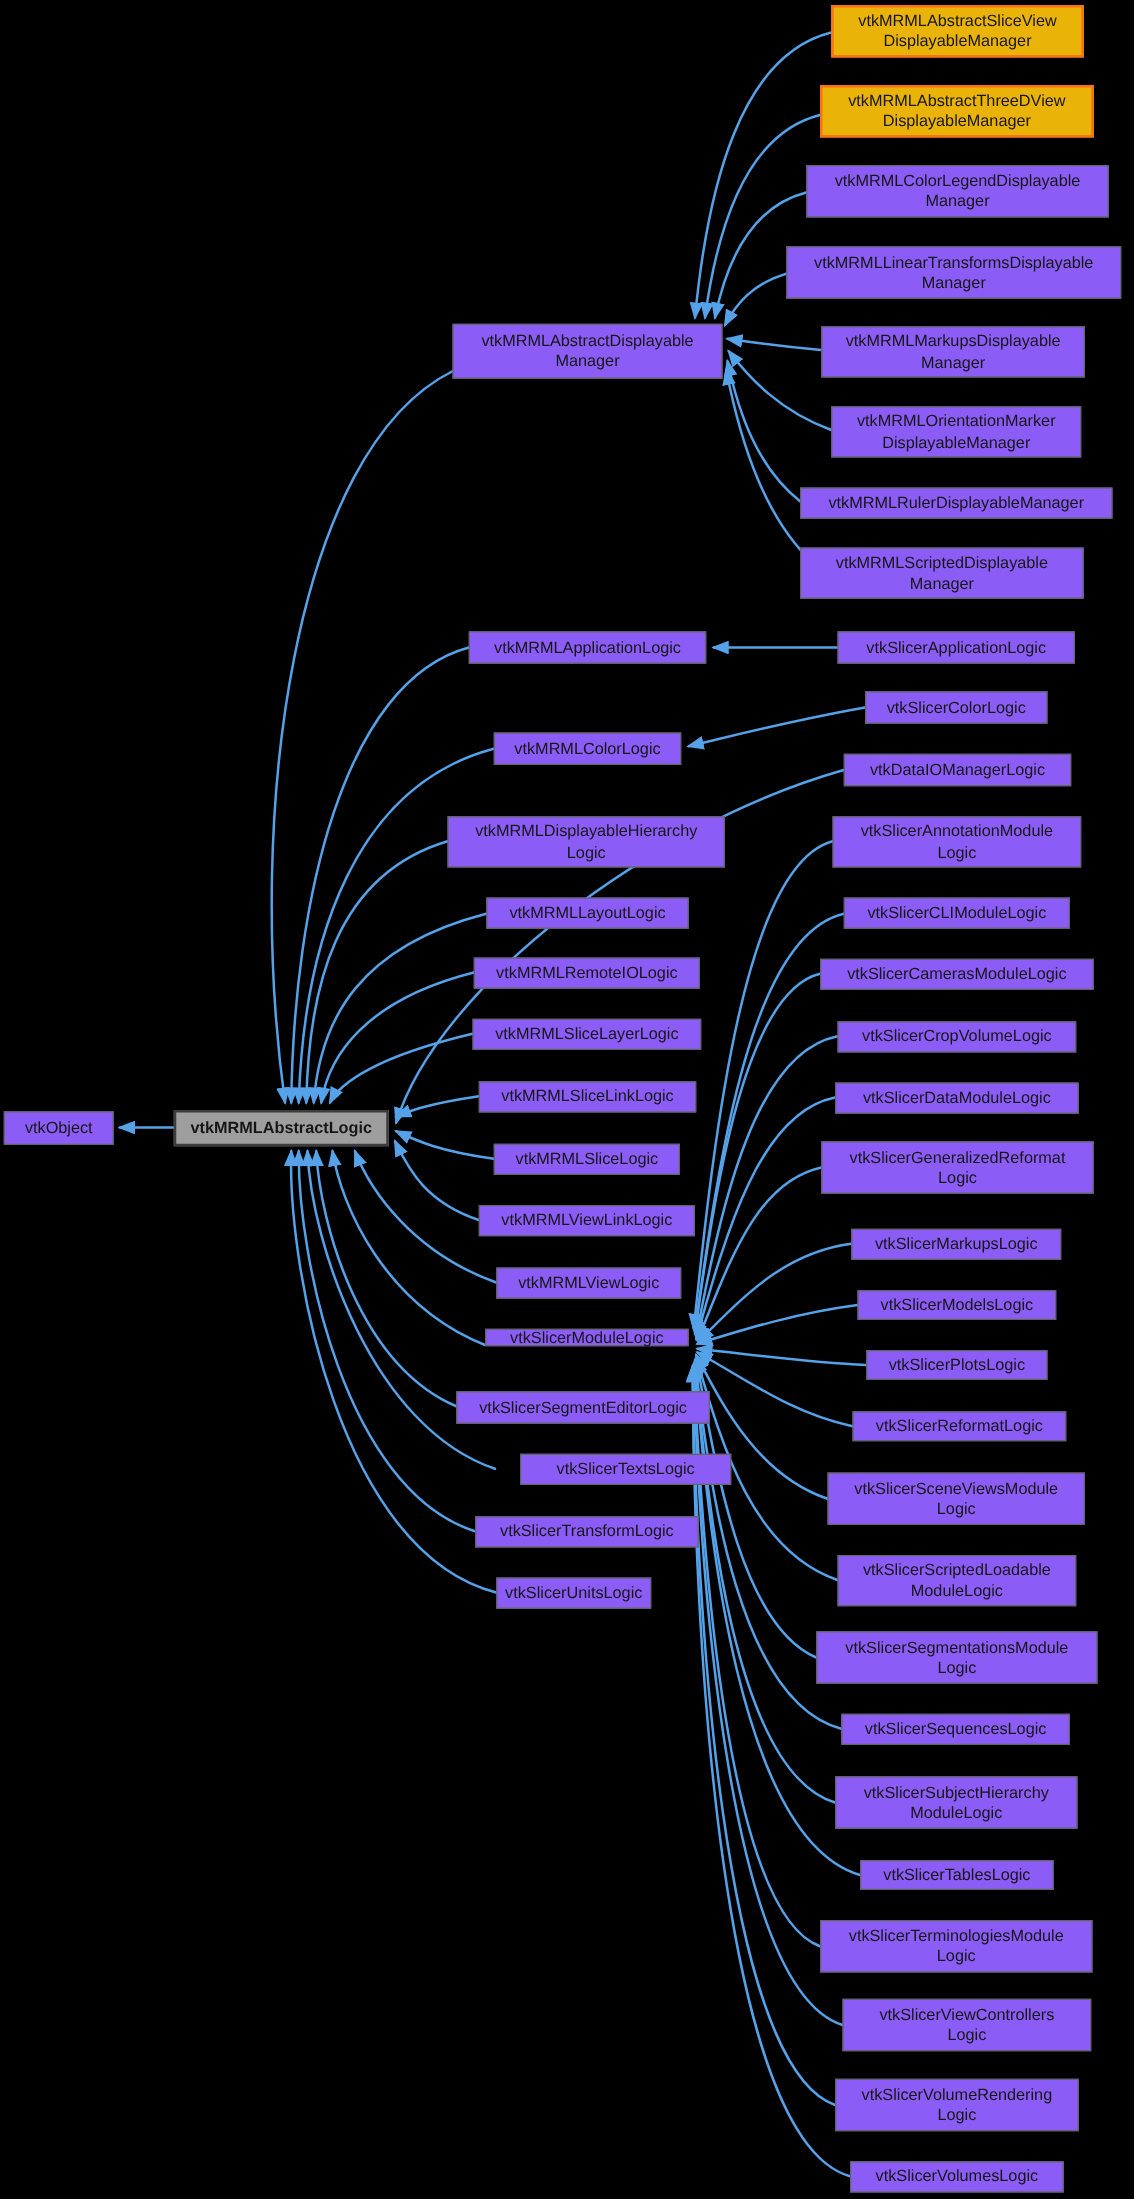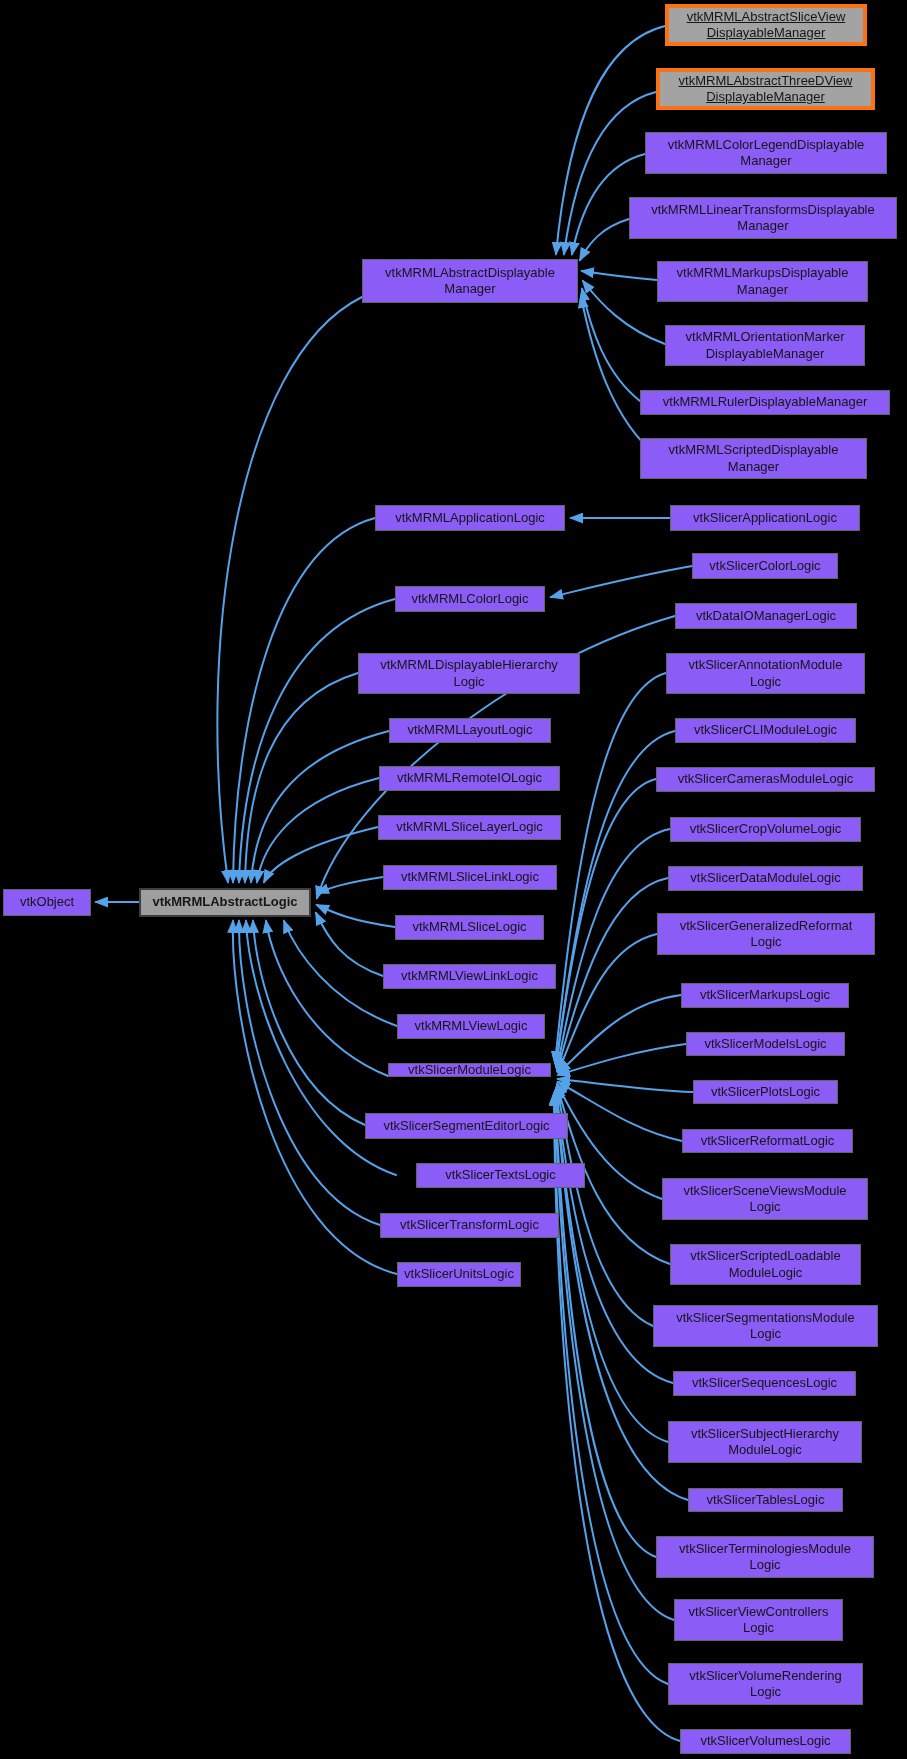--- a/index.html
+++ b/index.html
@@ -2,21 +2,21 @@
 <html><head>
 <meta charset="utf-8">
 <style>
   html,body{margin:0;padding:0;background:#000;}
   #canvas{position:relative;width:907px;height:1759px;background:#000;overflow:hidden;
           font-family:"Liberation Sans", sans-serif;}
   #edges{position:absolute;left:0;top:0;z-index:1;}
   .node{position:absolute;z-index:2;box-sizing:border-box;background:#8b5cf6;border:1px solid #646464;
         color:#161616;font-size:13px;line-height:1.25;display:flex;align-items:center;justify-content:center;
         text-align:center;white-space:pre-line;padding:1px 3px;}
-  .node.red{background:#a3a3a3;border:4px solid #f97316;text-decoration:underline;}
+  .node.red{background:#eab308;border:2px solid #f97316;}
   .node.hl{background:#9e9e9e;border:2px solid #3d3d3d;font-weight:bold;}
 </style>
 </head>
 <body>
 
 <div id="canvas">
 
   <svg id="edges" width="907" height="1759" viewBox="0 0 907 1759">
     <defs>
       <marker id="arrow" markerUnits="userSpaceOnUse" markerWidth="14" markerHeight="11" viewBox="0 0 14 11" refX="12" refY="5.5" orient="auto">
@@ -136,19 +136,19 @@
   <div class="node" style="left:670px;top:1244px;width:191px;height:41px">vtkSlicerScriptedLoadable
 ModuleLogic</div>
   <div class="node" style="left:653px;top:1305px;width:225px;height:42px">vtkSlicerSegmentationsModule
 Logic</div>
   <div class="node" style="left:673px;top:1371px;width:183px;height:25px">vtkSlicerSequencesLogic</div>
   <div class="node" style="left:668px;top:1421px;width:194px;height:42px">vtkSlicerSubjectHierarchy
 ModuleLogic</div>
   <div class="node" style="left:688px;top:1488px;width:155px;height:24px">vtkSlicerTablesLogic</div>
   <div class="node" style="left:656px;top:1536px;width:218px;height:42px">vtkSlicerTerminologiesModule
 Logic</div>
-  <div class="node" style="left:674px;top:1599px;width:169px;height:42px">vtkSlicerViewControllers
+  <div class="node" style="left:674px;top:1599px;width:199px;height:42px">vtkSlicerViewControllers
 Logic</div>
   <div class="node" style="left:668px;top:1663px;width:195px;height:42px">vtkSlicerVolumeRendering
 Logic</div>
   <div class="node" style="left:680px;top:1729px;width:171px;height:25px">vtkSlicerVolumesLogic</div>
 
 </div>
 
 </body></html>

